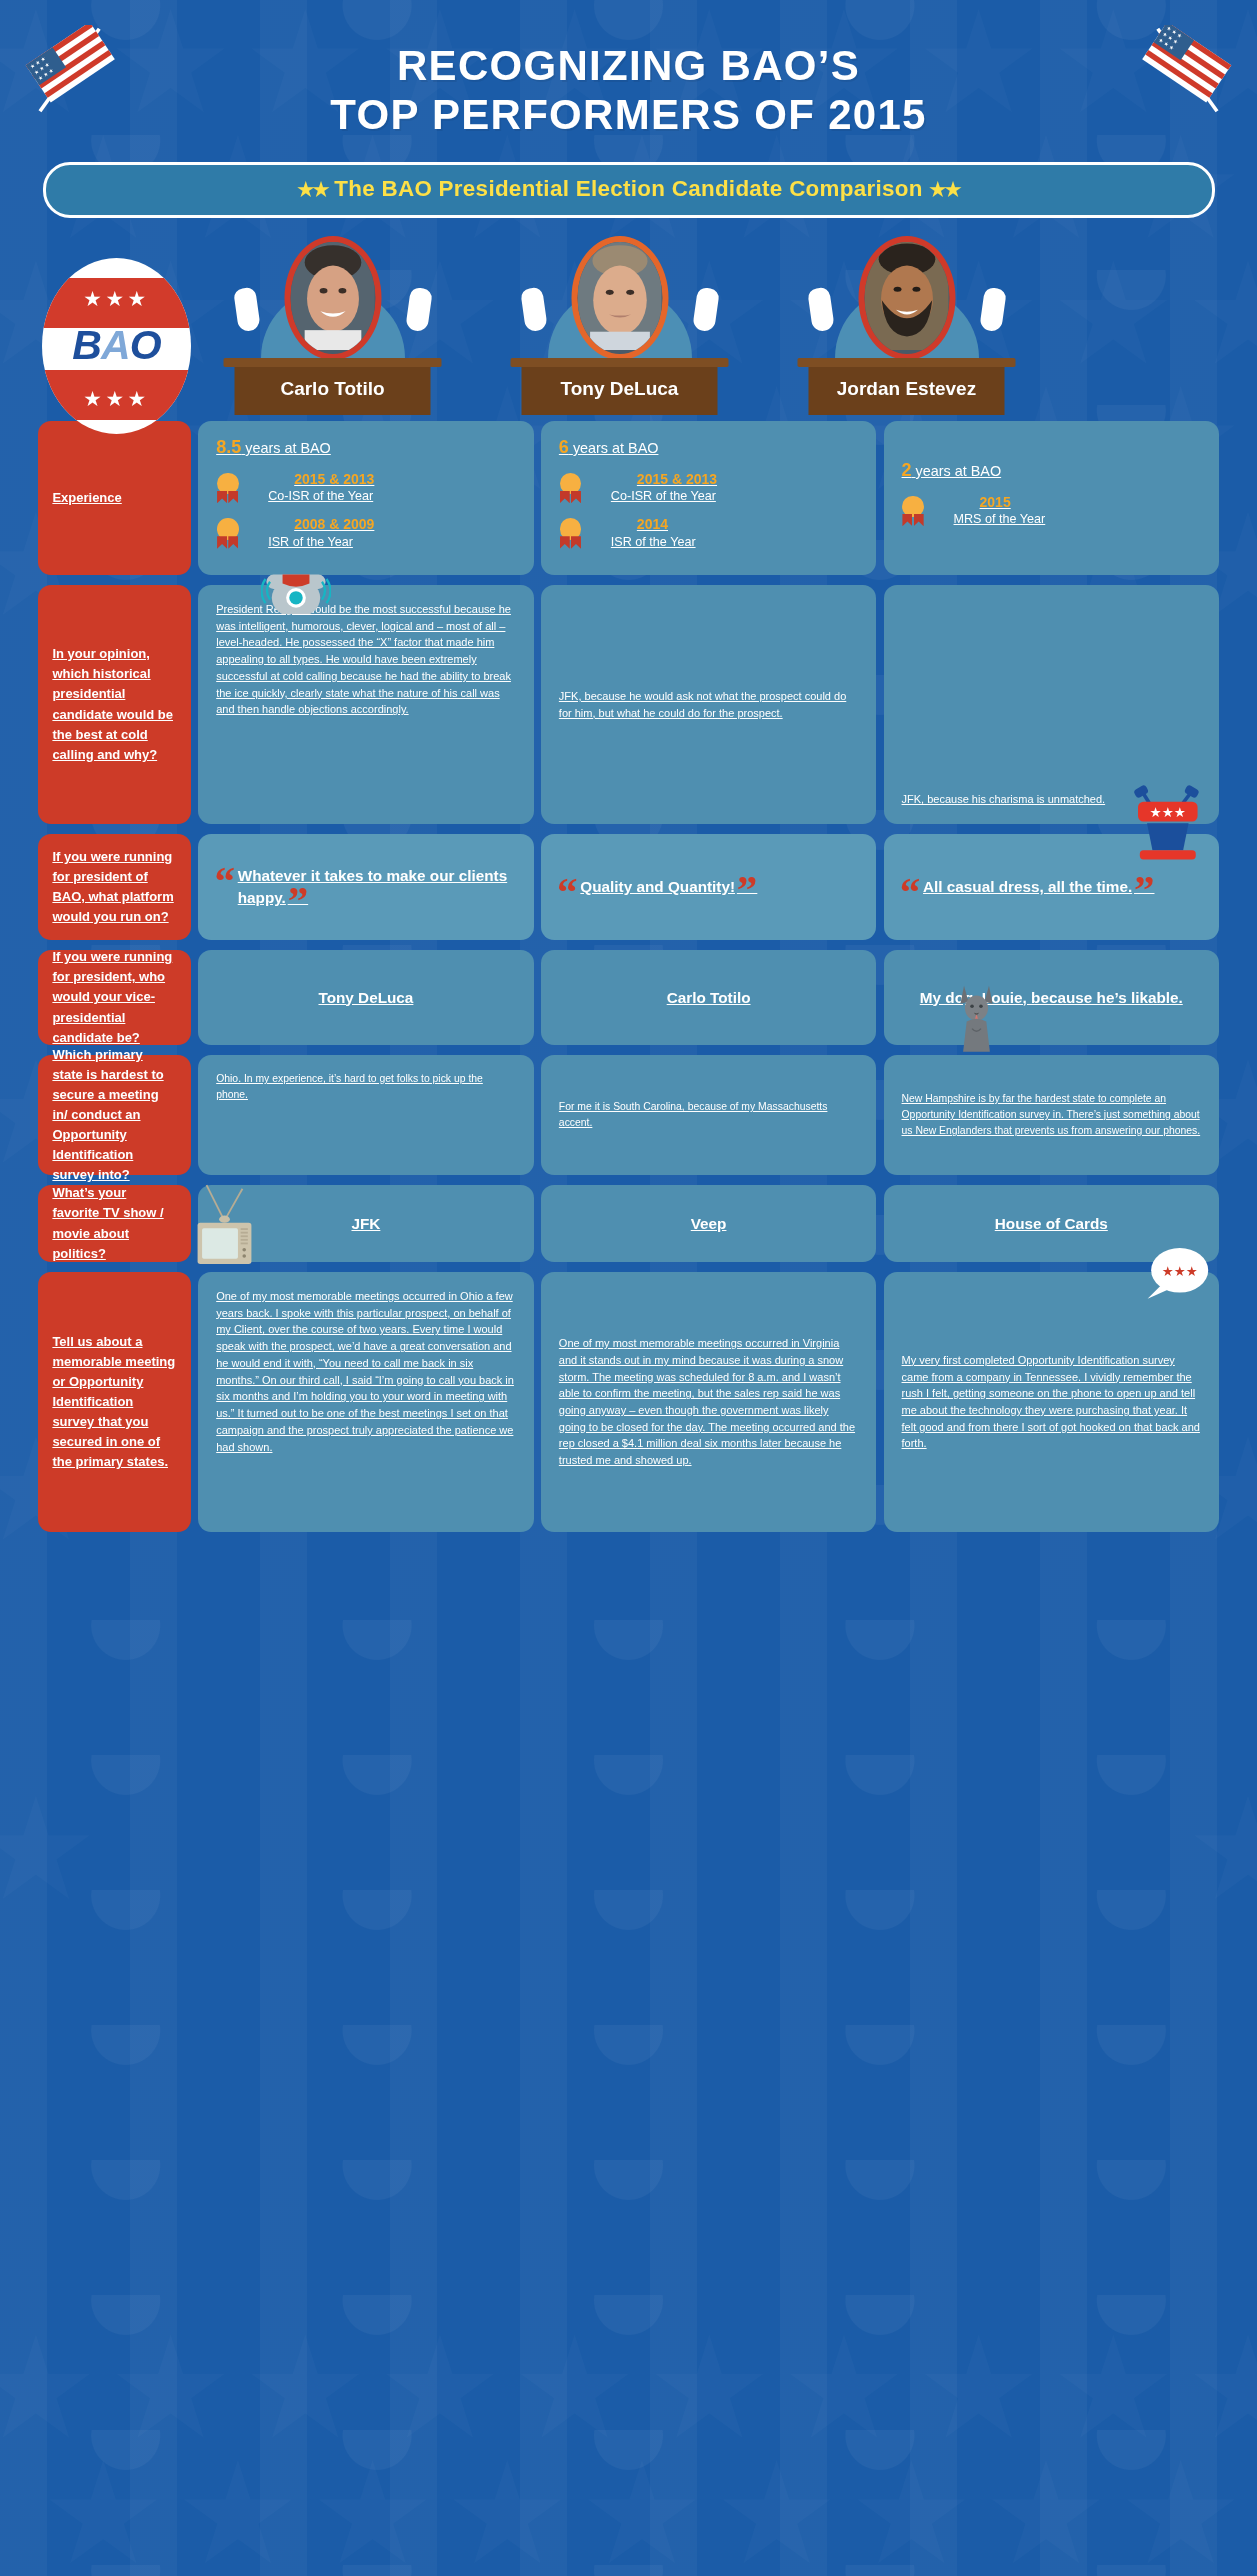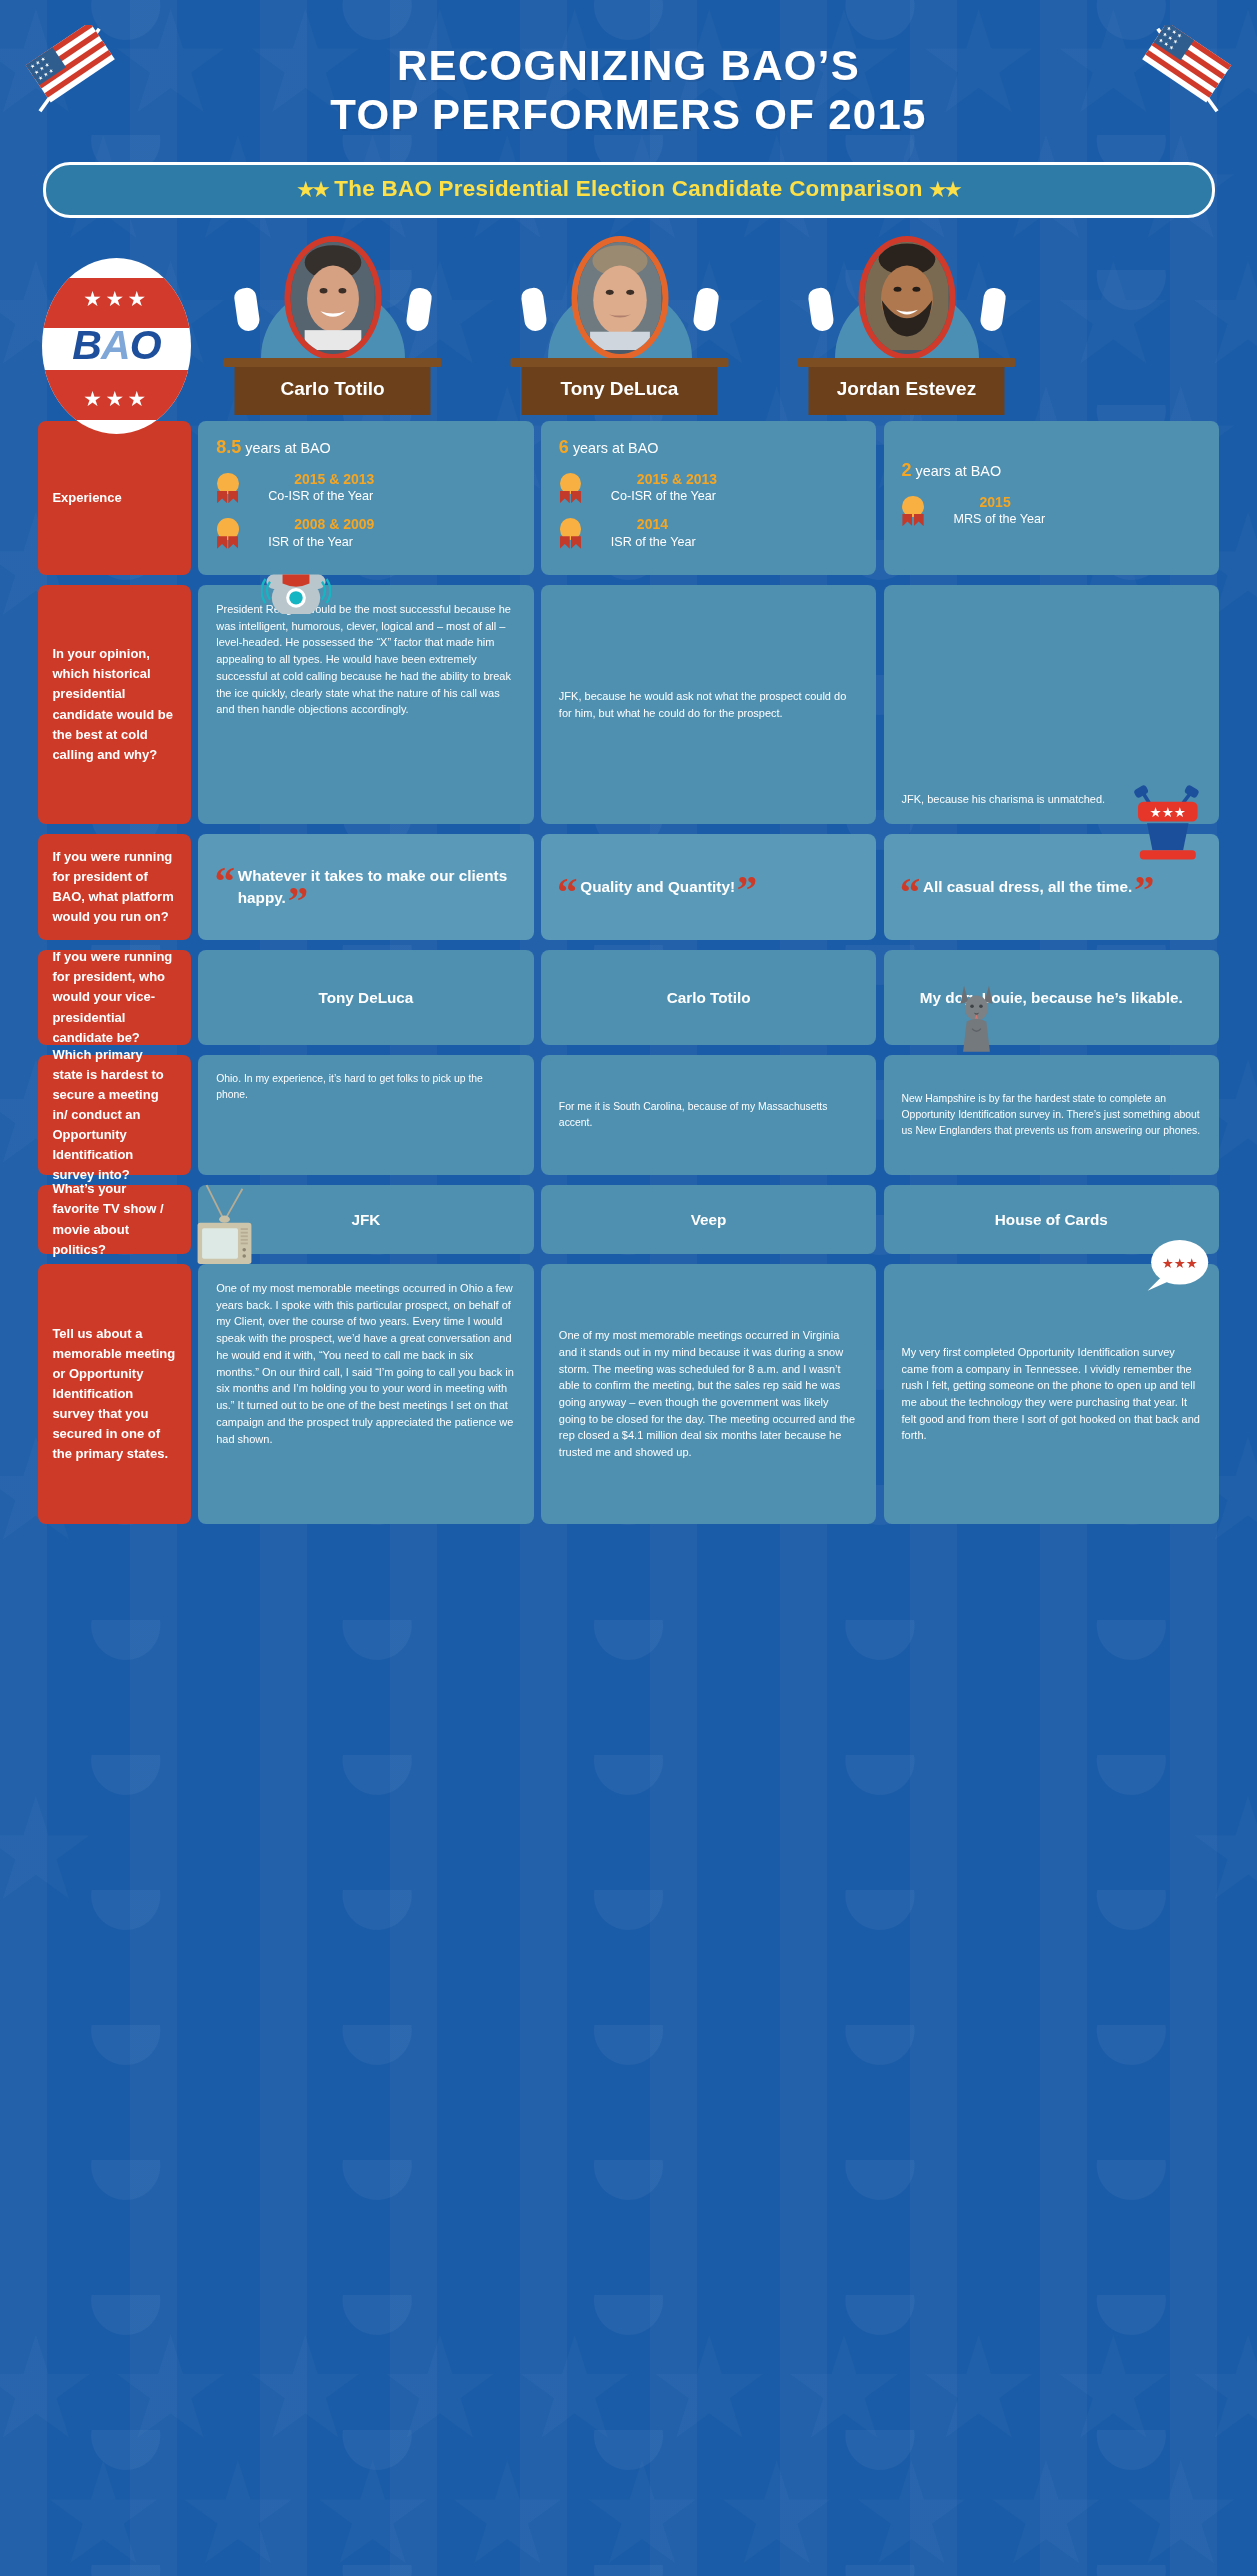--- a/index.html
+++ b/index.html
@@ -200,23 +200,24 @@
   .row {
     display: flex;
     gap: 7.2px;
     margin-bottom: 10px;
     position: relative;
     border-radius: 8px;
     overflow: visible;
   }
   .cell {
     background: #4f8fb0;
-    border-radius: 8px;
+    border-radius: 13px;
     padding: 16px 18px;
     position: relative;
+    text-decoration: underline;
   }
   .cell.q {
     width: 153px;
     flex: 0 0 153px;
     background: #cd3b28;
     display: flex;
     align-items: center;
     color: #ffffff;
     font-weight: bold;
     font-size: 13px;
@@ -673,21 +674,21 @@
         <div class="para sm">Ohio. In my experience, it’s hard to get folks to pick up the phone.</div>
       </div>
       <div class="cell a" style="display:flex;align-items:center">
         <div class="para sm">For me it is South Carolina, because of my Massachusetts accent.</div>
       </div>
       <div class="cell a" style="display:flex;align-items:center">
         <div class="para sm">New Hampshire is by far the hardest state to complete an Opportunity Identification survey in. There’s just something about us New Englanders that prevents us from answering our phones.</div>
       </div>
     </div>
 
-    <div class="row" style="height:69px">
+    <div class="row" style="height:77px">
       <svg class="deco tv" style="left:156px;top:-9px" viewBox="0 0 68 100">
         <g stroke="#b6ac94" stroke-width="2" fill="none">
           <path d="M32 46 L14 10"></path>
             <path d="M36 46 L54 14"></path>
         </g>
         <ellipse cx="34" cy="48" rx="6" ry="4" fill="#c8bfa7"></ellipse>
         <rect x="4" y="52" width="60" height="46" rx="3" fill="#cdc4ac"></rect>
         <rect x="9" y="58" width="40" height="34" rx="2" fill="#dce9e4"></rect>
         <g fill="#b6ac94">
           <rect x="52" y="58" width="8" height="2"></rect>

